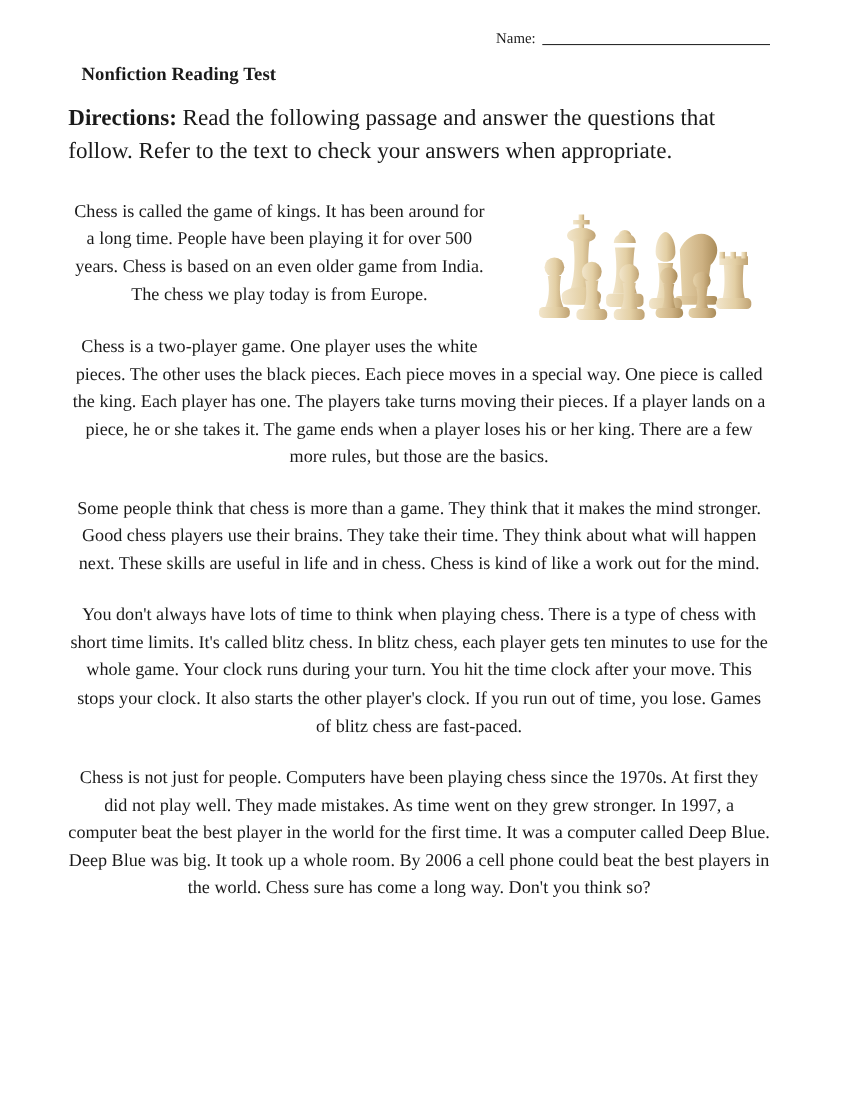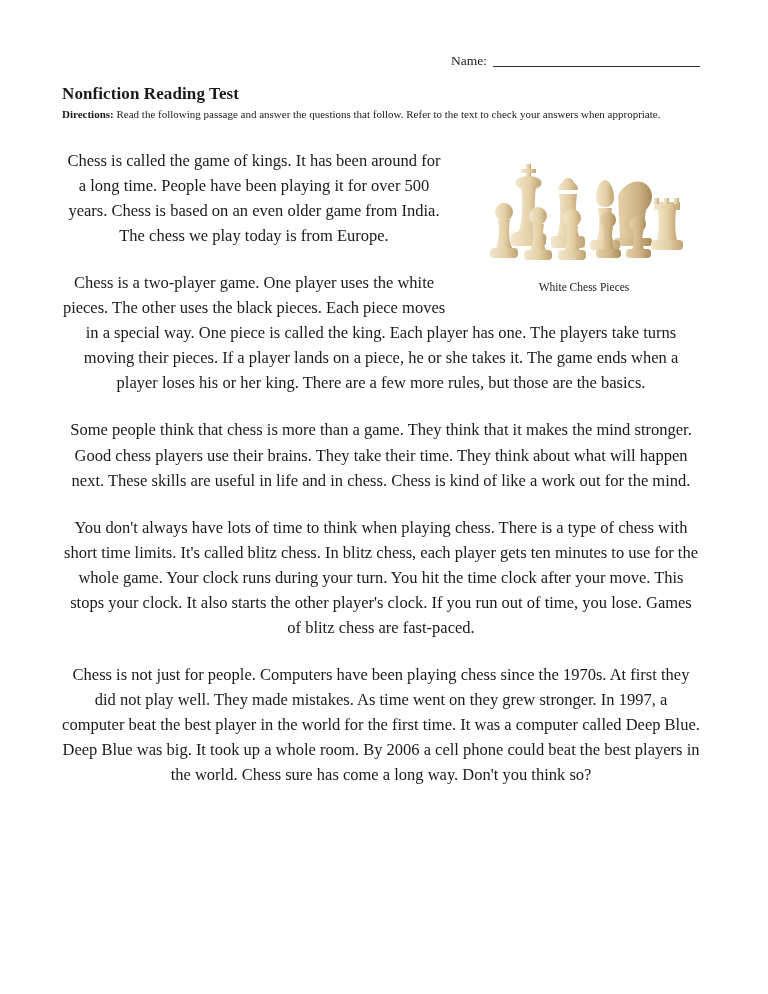--- a/index.html
+++ b/index.html
@@ -16,21 +16,21 @@
     width: 768px;
     height: 994px;
     margin: 0 auto;
     background: #ffffff;
     overflow: hidden;
     box-sizing: border-box;
   }
   .sheet {
     position: absolute;
     left: 62px;
-    top: 53px;
+    top: 27px;
     width: 638px;
   }
 
   
   .name-row {
     display: flex;
     justify-content: flex-end;
     align-items: flex-end;
     margin-bottom: 16px;
   }
@@ -45,32 +45,32 @@
     border-bottom: 1px solid #2b2b2b;
     height: 13px;
   }
 
   
   .doc-title {
     font-size: 17px;
     font-weight: bold;
     line-height: 1.33;
     letter-spacing: 0.1px;
-    margin: 0;
+    margin: 12px;
   }
   .doc-subtitle {
     font-size: 17px;
     font-weight: bold;
     line-height: 1.33;
     margin: 0 0 26px 0;
   }
 
   
   .directions {
-    font-size: 11px;
+    font-size: 21px;
     line-height: 1.47;
     margin: 0 0 26px 0;
     text-align: left;
   }
   .directions .lead {
     font-weight: bold;
   }
 
   
   .para {
@@ -196,21 +196,20 @@
               <path d="M135 77 c2 10 1 18 -2 24 h14 c-3 -6 -4 -14 -2 -24 z" fill="url(#gD)"></path>
               <rect x="128" y="99" width="25" height="9" rx="4" fill="url(#gD)"></rect>
             </g>
             <g>
               <circle cx="170" cy="74" r="8" fill="url(#gD)"></circle>
               <path d="M165 81 c2 9 1 15 -2 20 h14 c-3 -5 -4 -11 -2 -20 z" fill="url(#gD)"></path>
               <rect x="158" y="99" width="25" height="9" rx="4" fill="url(#gD)"></rect>
             </g>
           </svg>
         </div>
-        <figcaption class="caption">White Chess Pieces</figcaption>
       </figure>
 
       <p class="para">Chess is called the game of kings. It has been around for a long time. People have been playing it for over 500 years. Chess is based on an even older game from India. The chess we play today is from Europe.</p>
       <p class="para">Chess is a two-player game. One player uses the white pieces. The other uses the black pieces. Each piece moves in a special way. One piece is called the king. Each player has one. The players take turns moving their pieces. If a player lands on a piece, he or she takes it. The game ends when a player loses his or her king. There are a few more rules, but those are the basics.</p>
     </div>
 
     <p class="para">Some people think that chess is more than a game. They think that it makes the mind stronger. Good chess players use their brains. They take their time. They think about what will happen next. These skills are useful in life and in chess. Chess is kind of like a work out for the mind.</p>
     <p class="para">You don't always have lots of time to think when playing chess. There is a type of chess with short time limits. It's called blitz chess. In blitz chess, each player gets ten minutes to use for the whole game. Your clock runs during your turn. You hit the time clock after your move. This stops your clock. It also starts the other player's clock. If you run out of time, you lose. Games of blitz chess are fast-paced.</p>
     <p class="para">Chess is not just for people. Computers have been playing chess since the 1970s. At first they did not play well. They made mistakes. As time went on they grew stronger. In 1997, a computer beat the best player in the world for the first time. It was a computer called Deep Blue. Deep Blue was big. It took up a whole room. By 2006 a cell phone could beat the best players in the world. Chess sure has come a long way. Don't you think so?</p>
 

